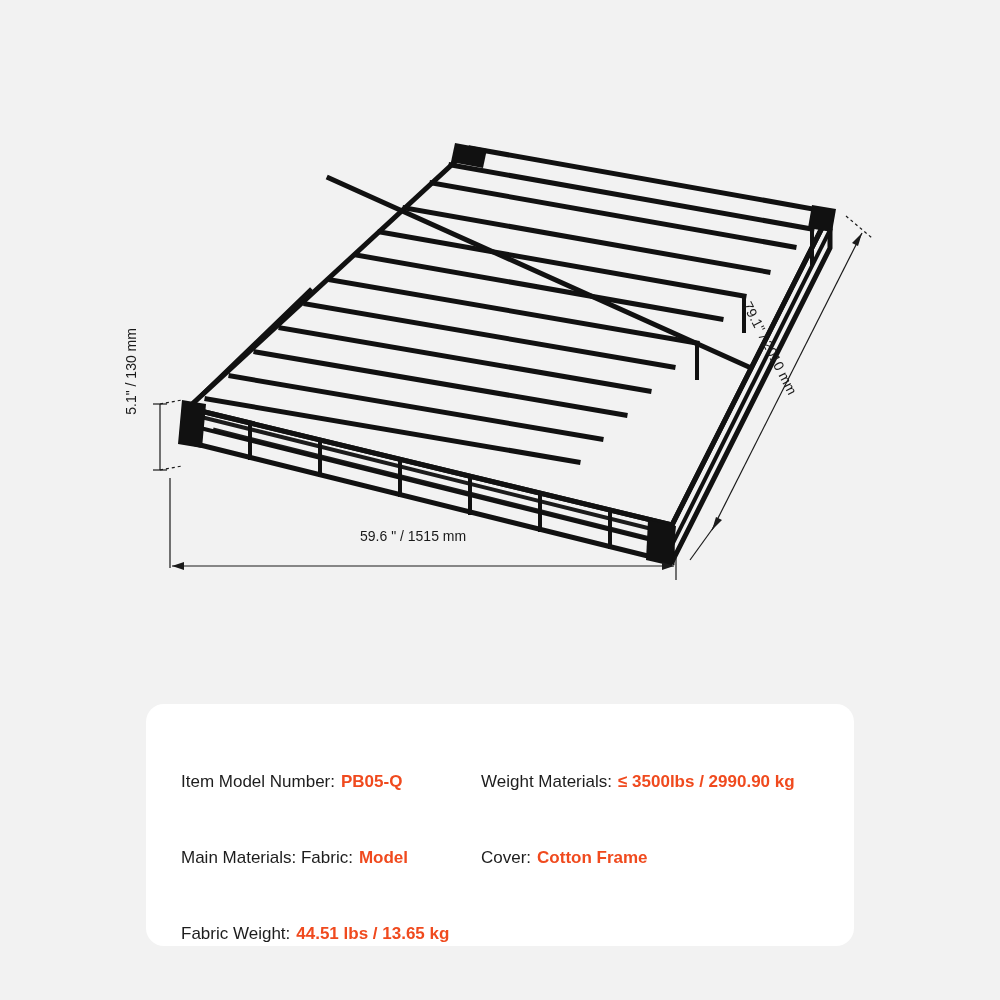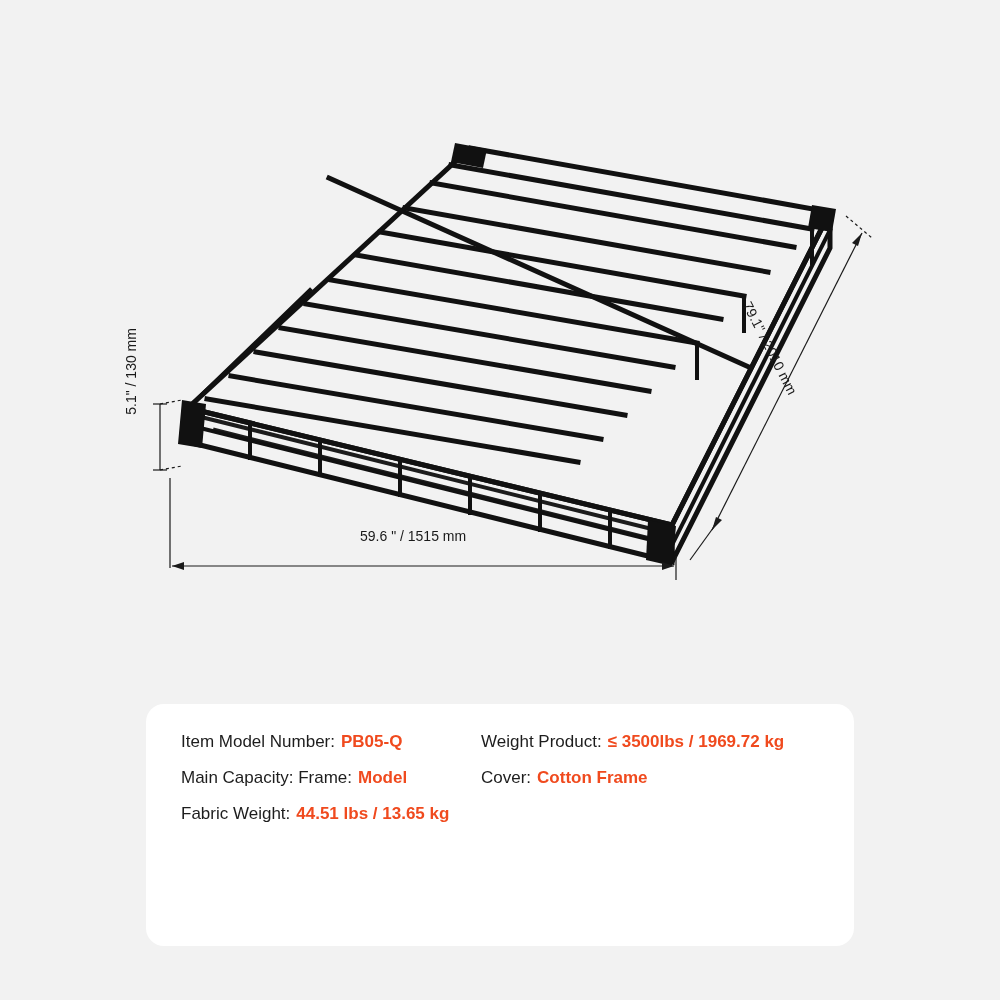--- a/index.html
+++ b/index.html
@@ -61,20 +61,21 @@
   .spec-col-a { width: 300px; }
   .spec-label {
     color: #1d1d1d;
     font-size: 17px;
   }
   .spec-value {
     color: #f04a1e;
     font-weight: bold;
     font-size: 17px;
     margin-left: 6px;
+    margin-top: 40px;
   }
   .dim-text {
     font-size: 14px;
     color: #1a1a1a;
     font-family: "Liberation Sans", sans-serif;
   }
   .rot-left {
     transform: rotate(-90deg);
     transform-origin: center center;
   }
@@ -182,28 +183,28 @@
 
   <div class="spec-card">
     <div class="spec-rows">
 
       <div class="spec-row">
         <div class="spec-col spec-col-a">
           <span class="spec-label">Item Model Number:</span>
           <span class="spec-value">PB05-Q</span>
         </div>
         <div class="spec-col">
-          <span class="spec-label">Weight Product:</span>
-          <span class="spec-value">≤ 3500lbs / 1969.72 kg</span>
+          <span class="spec-label">Weight Materials:</span>
+          <span class="spec-value">≤ 3500lbs / 2990.90 kg</span>
         </div>
       </div>
 
       <div class="spec-row">
         <div class="spec-col spec-col-a">
-          <span class="spec-label">Main Capacity: Frame:</span>
+          <span class="spec-label">Main Materials: Fabric:</span>
           <span class="spec-value">Model</span>
         </div>
         <div class="spec-col">
           <span class="spec-label">Cover:</span>
           <span class="spec-value">Cotton Frame</span>
         </div>
       </div>
 
 
       <div class="spec-row">

